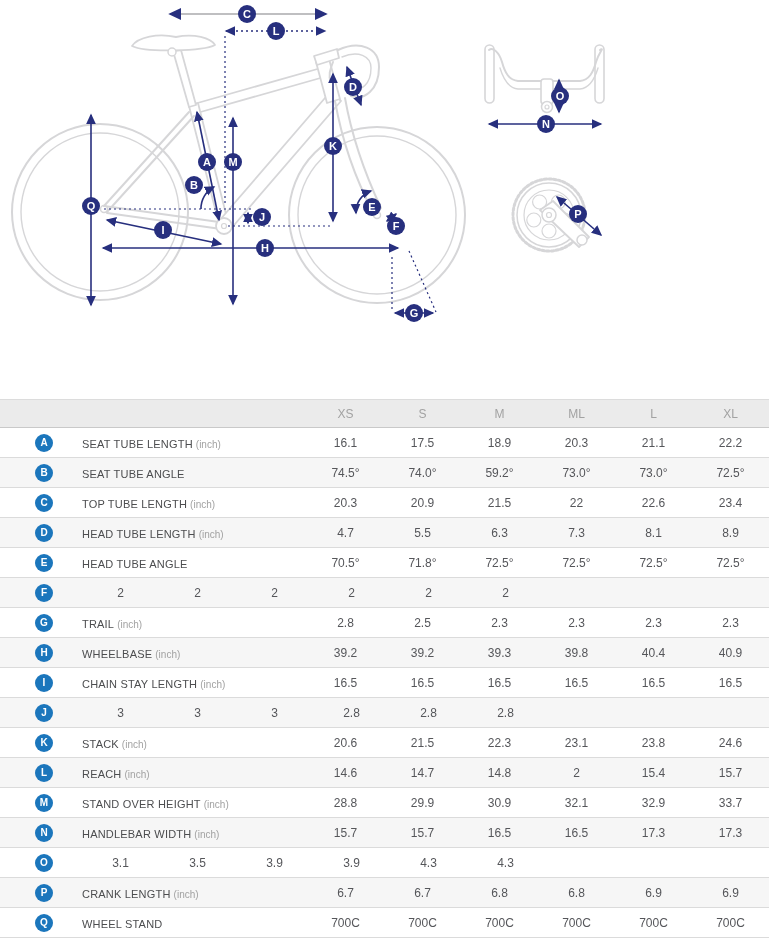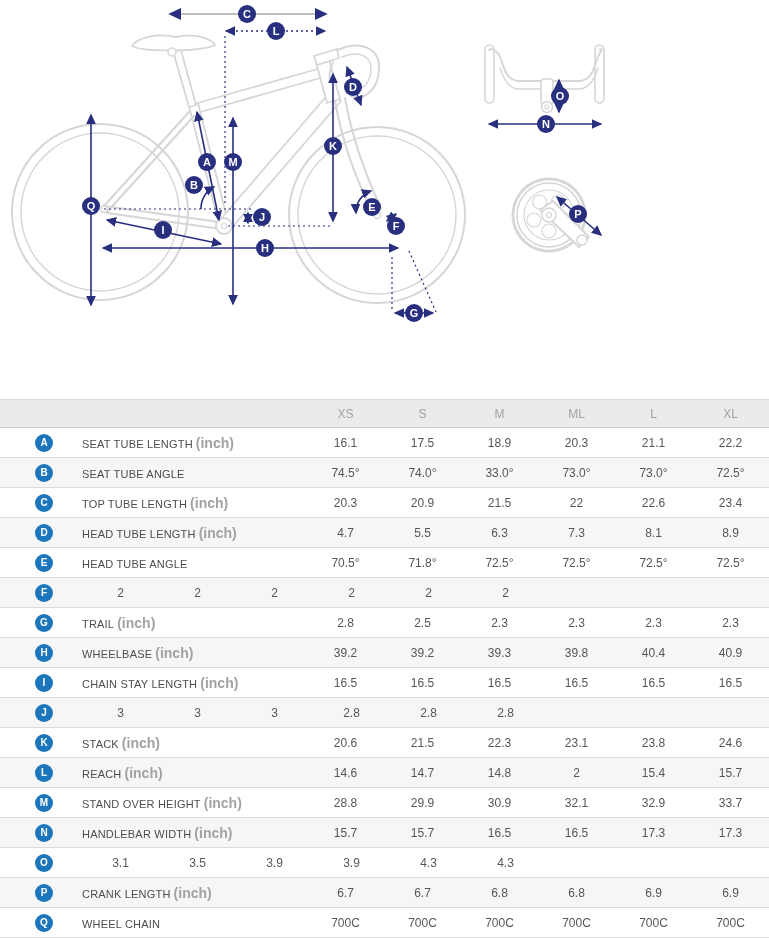--- a/index.html
+++ b/index.html
@@ -24,21 +24,21 @@
     border-bottom:1px solid #dbdbdb; background:#ffffff; }
   .grow.alt { background:#f6f6f6; }
   .badge-col { width:82px; flex:none; box-sizing:border-box; padding-left:35px; }
   .badge {
     width:18px; height:18px; border-radius:50%;
     background:#1b76bc; color:#ffffff;
     font-size:10px; font-weight:bold; line-height:18px; text-align:center;
   }
   .label-col { flex:1; white-space:nowrap; overflow:hidden; }
   .rlabel { font-size:11px; font-weight:normal; color:#4c4d4f; letter-spacing:.2px; }
-  .runit  { font-size:14px; color:#a2a2a2; font-weight:bold; margin-left:3px; }
+  .runit  { font-size:10px; color:#a2a2a2; font-weight:normal; margin-left:3px; }
   .vcell { width:77px; flex:none; text-align:center; font-size:12px; color:#55565a; }
 
   svg text.badge-letter {
     font-family:"Liberation Sans","DejaVu Sans",sans-serif;
     font-size:11px; font-weight:bold; fill:#ffffff; text-anchor:middle;
   }
 </style>
 </head>
 <body>
 
@@ -234,21 +234,21 @@
         </div>
         <div class="grow alt">
       <div class="badge-col">
         <div class="badge">B</div>
       </div>
       <div class="label-col">
         <span class="rlabel">SEAT TUBE ANGLE</span>
       </div>
     <div class="vcell">74.5°</div>
           <div class="vcell">74.0°</div>
-          <div class="vcell">33.0°</div>
+          <div class="vcell">59.2°</div>
           <div class="vcell">73.0°</div>
           <div class="vcell">73.0°</div>
           <div class="vcell">72.5°</div>
         </div>
         <div class="grow">
       <div class="badge-col">
         <div class="badge">C</div>
       </div>
       <div class="label-col">
         <span class="rlabel">TOP TUBE LENGTH</span><span class="runit">(inch)</span>
@@ -431,21 +431,21 @@
           <div class="vcell">6.8</div>
           <div class="vcell">6.8</div>
           <div class="vcell">6.9</div>
           <div class="vcell">6.9</div>
         </div>
         <div class="grow">
       <div class="badge-col">
         <div class="badge">Q</div>
       </div>
       <div class="label-col">
-        <span class="rlabel">WHEEL CHAIN</span>
+        <span class="rlabel">WHEEL STAND</span>
       </div>
     <div class="vcell">700C</div>
           <div class="vcell">700C</div>
           <div class="vcell">700C</div>
           <div class="vcell">700C</div>
           <div class="vcell">700C</div>
           <div class="vcell">700C</div>
         </div>
       </div>
   </div>

